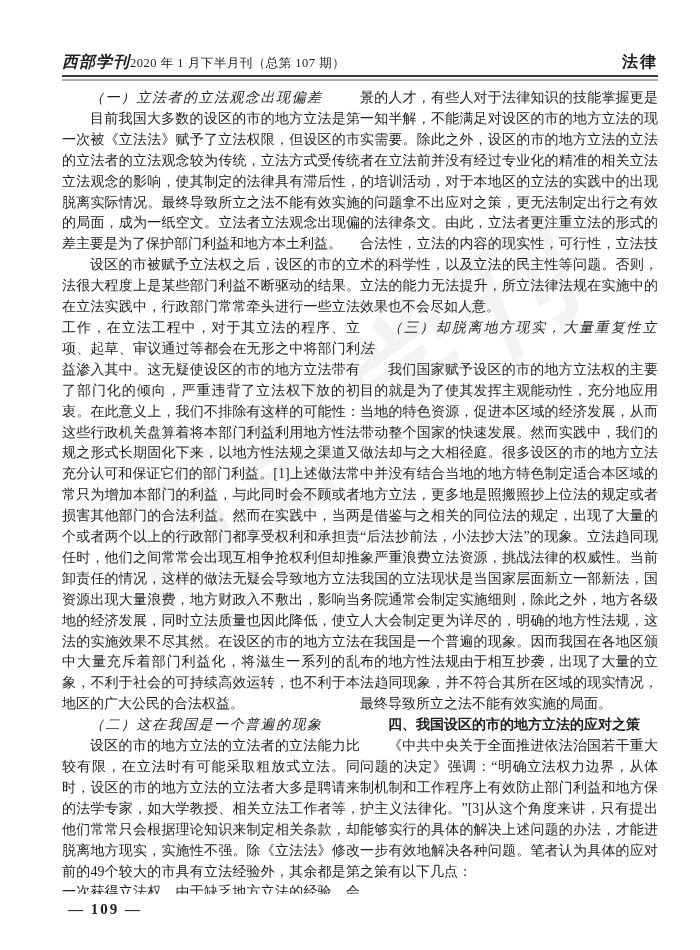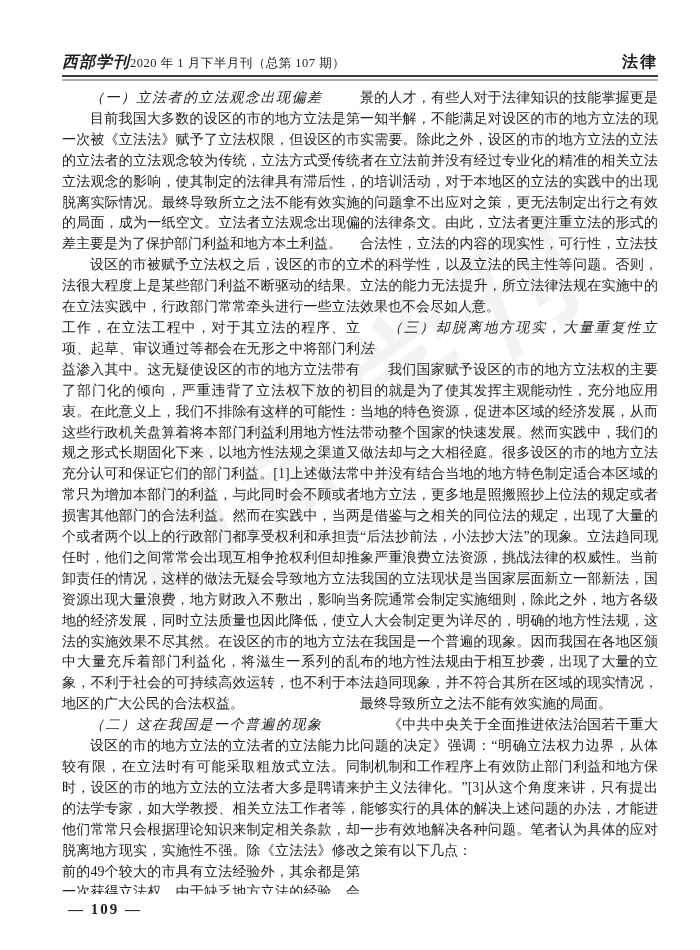--- a/index.html
+++ b/index.html
@@ -80,19 +80,20 @@
         <h4 class="kai-heading">（一）立法者的立法观念出现偏差</h4>
         <p class="paragraph">目前我国大多数的设区的市的地方立法是第一次被《立法法》赋予了立法权限，但设区的市的立法者的立法观念较为传统，立法方式受传统立法观念的影响，使其制定的法律具有滞后性，脱离实际情况。最终导致所立之法不能有效实施的局面，成为一纸空文。立法者立法观念出现偏差主要是为了保护部门利益和地方本土利益。</p>
         <p class="paragraph">设区的市被赋予立法权之后，设区的市的立法很大程度上是某些部门利益不断驱动的结果。在立法实践中，行政部门常常牵头进行一些立法工作，在立法工程中，对于其立法的程序、立项、起草、审议通过等都会在无形之中将部门利益渗入其中。这无疑使设区的市的地方立法带有了部门化的倾向，严重违背了立法权下放的初衷。在此意义上，我们不排除有这样的可能性：这些行政机关盘算着将本部门利益利用地方性法规之形式长期固化下来，以地方性法规之渠道又充分认可和保证它们的部门利益。[1]上述做法常常只为增加本部门的利益，与此同时会不顾或者损害其他部门的合法利益。然而在实践中，当两个或者两个以上的行政部门都享受权利和承担责任时，他们之间常常会出现互相争抢权利但却推卸责任的情况，这样的做法无疑会导致地方立法资源出现大量浪费，地方财政入不敷出，影响当地的经济发展，同时立法质量也因此降低，使立法的实施效果不尽其然。在设区的市的地方立法中大量充斥着部门利益化，将滋生一系列的乱象，不利于社会的可持续高效运转，也不利于本地区的广大公民的合法权益。</p>
         <h4 class="kai-heading">（二）这在我国是一个普遍的现象</h4>
         <p class="paragraph">设区的市的地方立法的立法者的立法能力比较有限，在立法时有可能采取粗放式立法。同时，设区的市的地方立法的立法者大多是聘请来的法学专家，如大学教授、相关立法工作者等，他们常常只会根据理论知识来制定相关条款，却脱离地方现实，实施性不强。除《立法法》修改前的49个较大的市具有立法经验外，其余都是第一次获得立法权，由于缺乏地方立法的经验，会出现大量法律条款过于书面化，无法施行，变成“死法”。根据秦前红教授的介绍，“在我国具有地方立法权的地方人大常委会委员中，具有法律知识背景和法律实践经验的不超过10%。在专门从事立法工作的法制委员会以及为立法服务的工作机构中，这个比例也罕有超过25%的”[2]；对于我国立法工作的相关立法者，我们现行的体制机制对立法者的专业素质及教育背景等没有特别高的要求，只要求其工作与相关领域，即对立法者的法律素养没有要求。进一步地讲，设区的市的立法者队伍中缺乏法学背</p>
       </div>
     <div class="column">
         <p class="paragraph-continued">景的人才，有些人对于法律知识的技能掌握更是一知半解，不能满足对设区的市的地方立法的现实需要。除此之外，设区的市的地方立法的立法者在立法前并没有经过专业化的精准的相关立法的培训活动，对于本地区的立法的实践中的出现的问题拿不出应对之策，更无法制定出行之有效的法律条文。由此，立法者更注重立法的形式的合法性，立法的内容的现实性，可行性，立法技术的科学性，以及立法的民主性等问题。否则，立法的能力无法提升，所立法律法规在实施中的效果也不会尽如人意。</p>
         <h4 class="kai-heading">（三）却脱离地方现实，大量重复性立法</h4>
         <p class="paragraph">我们国家赋予设区的市的地方立法权的主要目的就是为了使其发挥主观能动性，充分地应用当地的特色资源，促进本区域的经济发展，从而带动整个国家的快速发展。然而实践中，我们的做法却与之大相径庭。很多设区的市的地方立法中并没有结合当地的地方特色制定适合本区域的地方立法，更多地是照搬照抄上位法的规定或者是借鉴与之相关的同位法的规定，出现了大量的“后法抄前法，小法抄大法”的现象。立法趋同现象严重浪费立法资源，挑战法律的权威性。当前我国的立法现状是当国家层面新立一部新法，国务院通常会制定实施细则，除此之外，地方各级人大会制定更为详尽的，明确的地方性法规，这在我国是一个普遍的现象。因而我国在各地区颁布的地方性法规由于相互抄袭，出现了大量的立法趋同现象，并不符合其所在区域的现实情况，最终导致所立之法不能有效实施的局面。</p>
+        <h4 class="bold-heading">四、我国设区的市的地方立法的应对之策</h4>
         <p class="paragraph">《中共中央关于全面推进依法治国若干重大问题的决定》强调：“明确立法权力边界，从体制机制和工作程序上有效防止部门利益和地方保护主义法律化。”[3]从这个角度来讲，只有提出能够实行的具体的解决上述问题的办法，才能进一步有效地解决各种问题。笔者认为具体的应对之策有以下几点：</p>
       </div>
   </div>
 
   <div class="footer">— 109 —</div>
 
 </div>
 
 </body></html>

